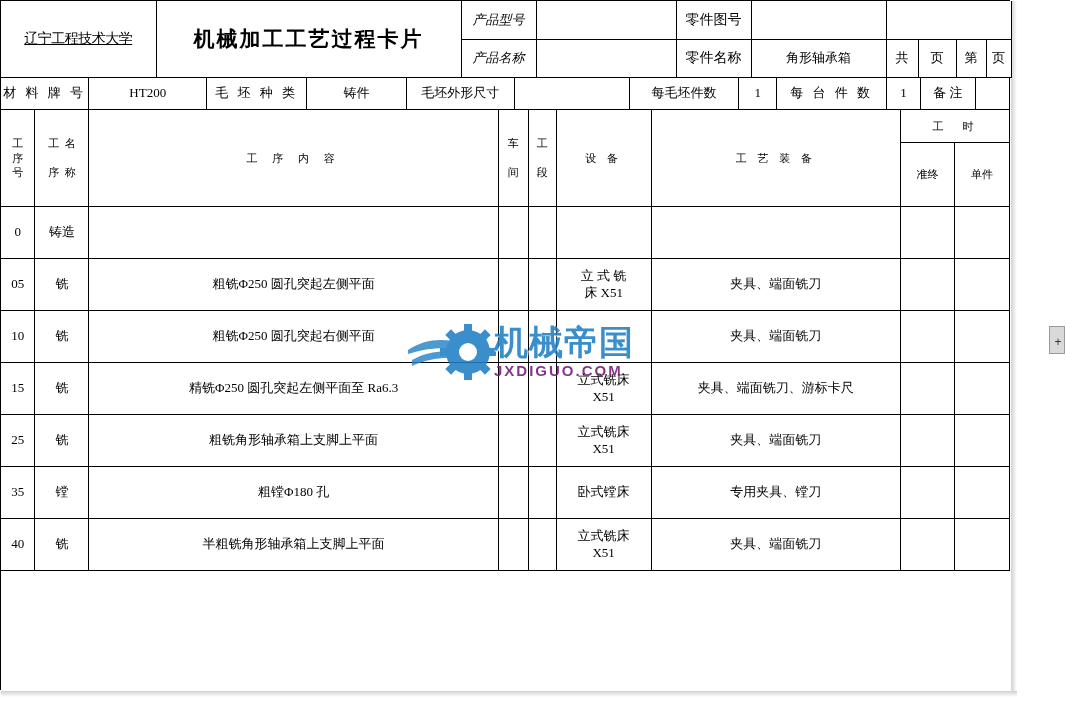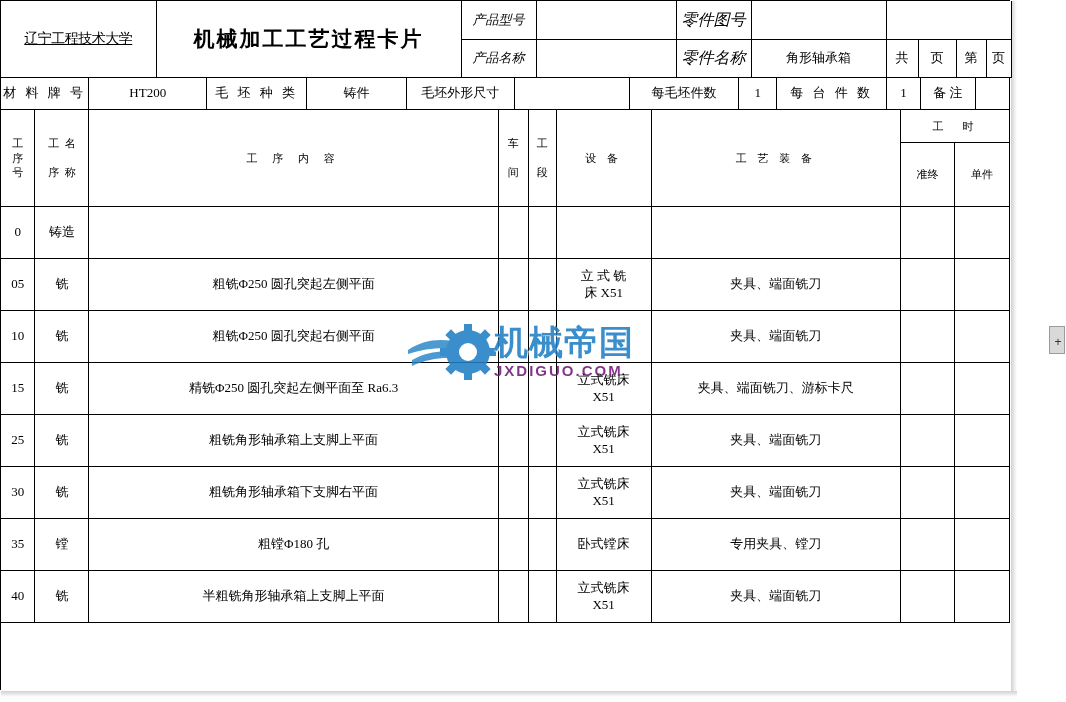--- a/index.html
+++ b/index.html
@@ -54,22 +54,21 @@
     font-size: 21px;
     font-weight: bold;
     letter-spacing: 2px;
   }
   .lbl {
     font-size: 13px;
     font-style: italic;
     margin-top: 16px;
   }
   .lbl-n {
-    font-size: 16px;
-    font-style: italic;
+    font-size: 14px;
   }
   .val {
     font-size: 13px;
   }
   
   .matrow td {
     height: 32px;
     font-size: 13px;
   }
   .sp {
@@ -358,31 +357,20 @@
       <td>铣</td>
       <td class="c-content">粗铣角形轴承箱上支脚上平面</td>
       <td></td>
       <td></td>
       <td class="c-equip"><span class="nl">立式铣床<br>X51</span></td>
       <td class="c-tool">夹具、端面铣刀</td>
       <td></td>
       <td></td>
     </tr>
 
-    <tr>
-      <td>30</td>
-      <td>铣</td>
-      <td class="c-content">粗铣角形轴承箱下支脚右平面</td>
-      <td></td>
-      <td></td>
-      <td class="c-equip"><span class="nl">立式铣床<br>X51</span></td>
-      <td class="c-tool">夹具、端面铣刀</td>
-      <td></td>
-      <td></td>
-    </tr>
 
     <tr>
       <td>35</td>
       <td>镗</td>
       <td class="c-content">粗镗Φ180 孔</td>
       <td></td>
       <td></td>
       <td class="c-equip"><span class="nl">卧式镗床</span></td>
       <td class="c-tool">专用夹具、镗刀</td>
       <td></td>

